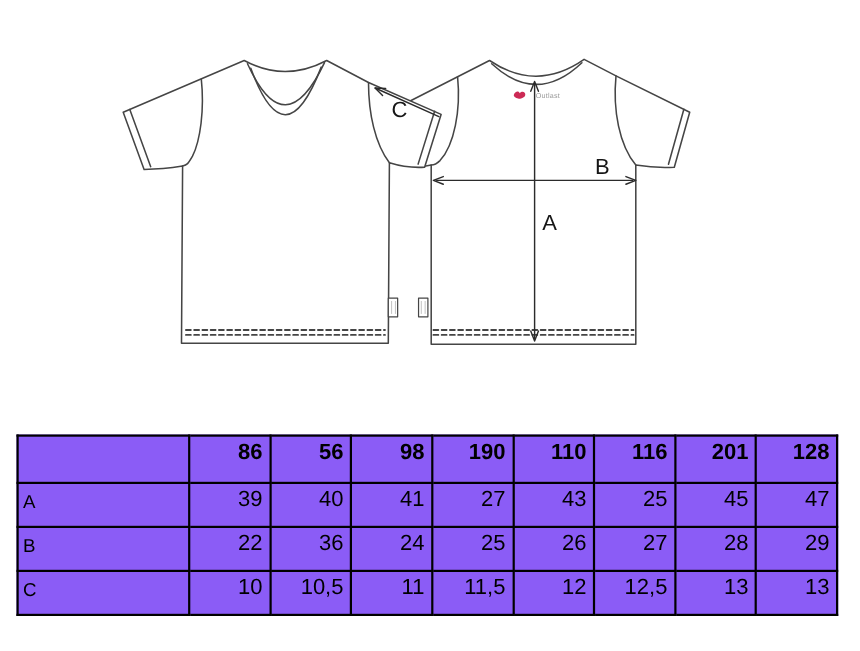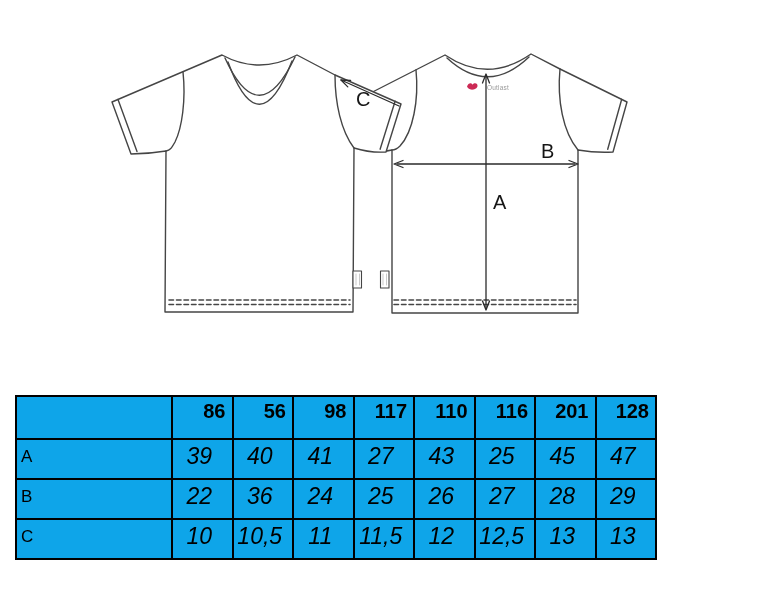--- a/index.html
+++ b/index.html
@@ -2,32 +2,32 @@
 <html><head>
 <meta charset="utf-8">
 <style>
   html,body{margin:0;padding:0;background:#ffffff;}
   body{width:782px;height:592px;position:relative;font-family:"Liberation Sans",sans-serif;overflow:hidden;}
   .diagram{position:absolute;top:0;left:0;width:782px;height:380px;}
   svg text{font-family:"Liberation Sans",sans-serif;}
   .measure-letter{font-size:20px;fill:#161616;}
   .logo-text{font-size:6.5px;fill:#9a9a9a;letter-spacing:.2px;}
   table.size-table{
-    position:absolute;top:395px;left:15px;width:642px;
-    border-collapse:collapse;table-layout:fixed;background:#0ea5e9;color:#000;
+    position:absolute;top:395px;left:15px;width:747px;
+    border-collapse:collapse;table-layout:fixed;background:#8b5cf6;color:#000;
   }
   table.size-table th,table.size-table td{
     border:2px solid #000;vertical-align:top;overflow:hidden;white-space:nowrap;
   }
   tr.head-row{height:43px;}
   tr.data-row{height:40px;}
   th.corner{width:152px;}
   th.size-col{font-weight:bold;font-size:20px;text-align:right;padding:3px 6px 0 0;}
   th.row-label{font-weight:normal;font-size:17px;text-align:left;padding:7px 0 0 4px;}
-  td.val{font-size:23px;text-align:center;padding:3px 6px 0 0;font-style:italic;}
+  td.val{font-size:20px;text-align:right;padding:3px 6px 0 0;}
 </style>
 </head>
 <body>
 
 <div class="diagram">
 <svg width="782" height="380" viewBox="0 0 782 380">
 
   <g fill="#ffffff" stroke="#454545" stroke-width="1.4" stroke-linejoin="round" stroke-linecap="round">
 
     <path d="
@@ -124,21 +124,21 @@
 </svg>
 </div>
 
 <table class="size-table">
   <thead>
     <tr class="head-row">
         <th class="corner"></th>
         <th class="size-col">86</th>
         <th class="size-col">56</th>
         <th class="size-col">98</th>
-        <th class="size-col">117</th>
+        <th class="size-col">190</th>
         <th class="size-col">110</th>
         <th class="size-col">116</th>
         <th class="size-col">201</th>
         <th class="size-col">128</th>
       </tr>
   </thead>
   <tbody>
       <tr class="data-row">
         <th class="row-label">A</th>
         <td class="val">39</td>

